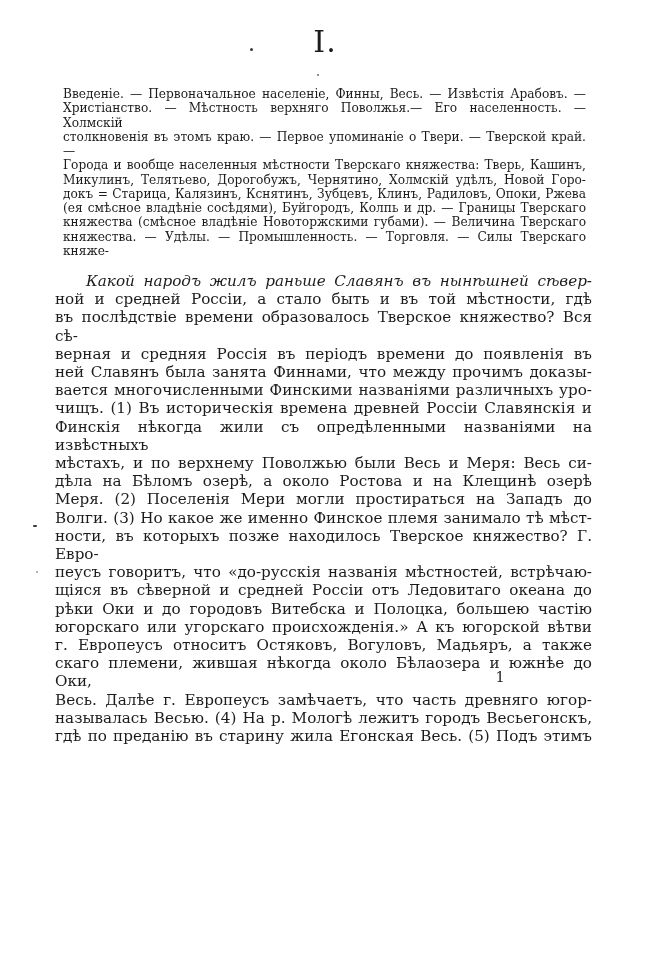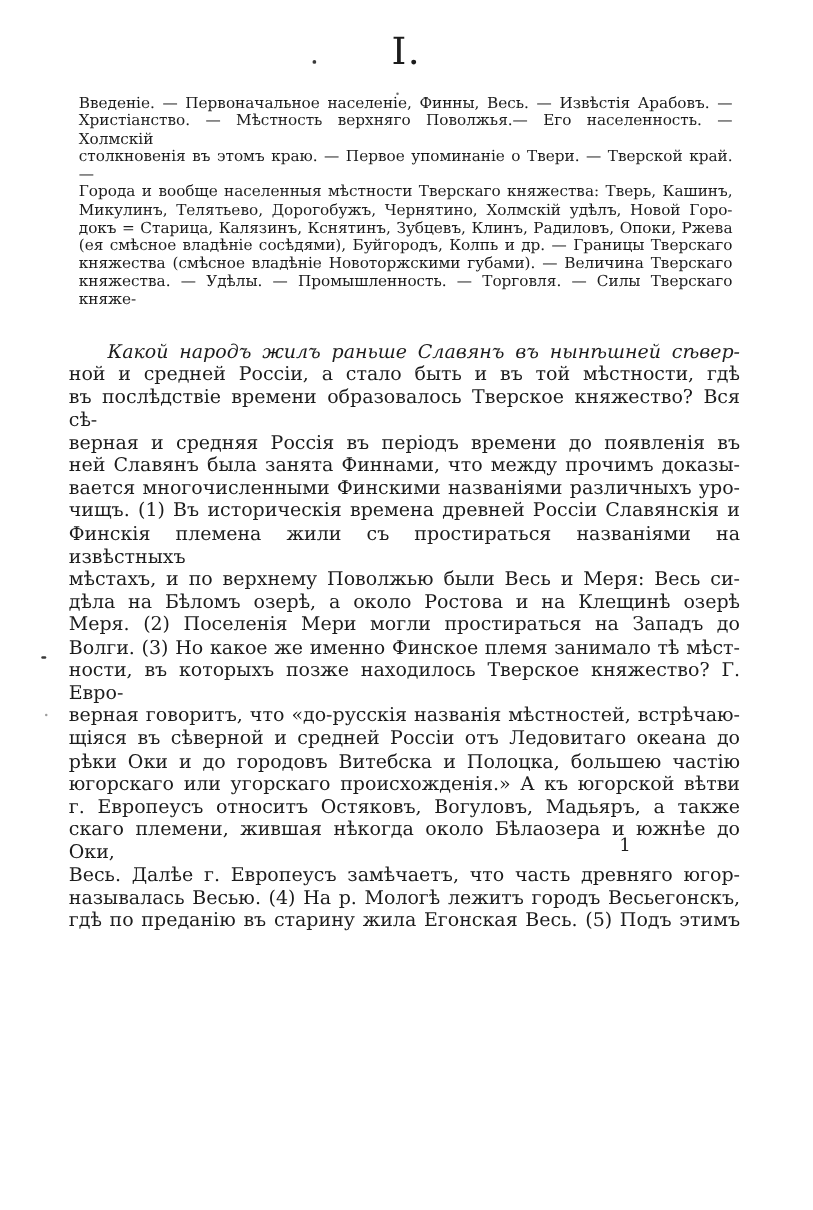--- a/index.html
+++ b/index.html
@@ -20,21 +20,21 @@
     left: 0;
     width: 100%;
     margin: 0;
     text-align: center;
     font-size: 30px;
     font-weight: normal;
     letter-spacing: 1px;
   }
   .summary {
     position: absolute;
-    top: 75px;
+    top: 87px;
     left: 63px;
     width: 523px;
     font-size: 12.2px;
     line-height: 14.25px;
   }
   .s-line {
     text-align: justify;
     text-align-last: justify;
     text-justify: inter-word;
     white-space: normal;
@@ -98,27 +98,27 @@
   </div>
 
   <div class="body-text">
     <div class="b-line indent">Какой народъ жилъ раньше Славянъ въ нынѣшней сѣвер-</div>
     <div class="b-line">ной и средней Россіи, а стало быть и въ той мѣстности, гдѣ</div>
     <div class="b-line">въ послѣдствіе времени образовалось Тверское княжество? Вся сѣ-</div>
     <div class="b-line">верная и средняя Россія въ періодъ времени до появленія въ</div>
     <div class="b-line">ней Славянъ была занята Финнами, что между прочимъ доказы-</div>
     <div class="b-line">вается многочисленными Финскими названіями различныхъ уро-</div>
     <div class="b-line">чищъ. (1) Въ историческія времена древней Россіи Славянскія и</div>
-    <div class="b-line">Финскія племена жили съ простираться названіями на извѣстныхъ</div>
+    <div class="b-line">Финскія нѣкогда жили съ опредѣленными названіями на извѣстныхъ</div>
     <div class="b-line">мѣстахъ, и по верхнему Поволжью были Весь и Меря: Весь си-</div>
     <div class="b-line">дѣла на Бѣломъ озерѣ, а около Ростова и на Клещинѣ озерѣ</div>
     <div class="b-line">Меря. (2) Поселенія Мери могли простираться на Западъ до</div>
     <div class="b-line">Волги. (3) Но какое же именно Финское племя занимало тѣ мѣст-</div>
     <div class="b-line">ности, въ которыхъ позже находилось Тверское княжество? Г. Евро-</div>
-    <div class="b-line">верная говоритъ, что «до-русскія названія мѣстностей, встрѣчаю-</div>
+    <div class="b-line">пеусъ говоритъ, что «до-русскія названія мѣстностей, встрѣчаю-</div>
     <div class="b-line">щіяся въ сѣверной и средней Россіи отъ Ледовитаго океана до</div>
     <div class="b-line">рѣки Оки и до городовъ Витебска и Полоцка, большею частію</div>
     <div class="b-line">югорскаго или угорскаго происхожденія.» А къ югорской вѣтви</div>
     <div class="b-line">г. Европеусъ относитъ Остяковъ, Вогуловъ, Мадьяръ, а также</div>
     <div class="b-line">скаго племени, жившая нѣкогда около Бѣлаозера и южнѣе до Оки,</div>
     <div class="b-line">Весь. Далѣе г. Европеусъ замѣчаетъ, что часть древняго югор-</div>
     <div class="b-line">называлась Весью. (4) На р. Мологѣ лежитъ городъ Весьегонскъ,</div>
     <div class="b-line">гдѣ по преданію въ старину жила Егонская Весь. (5) Подъ этимъ</div>
   </div>
 

